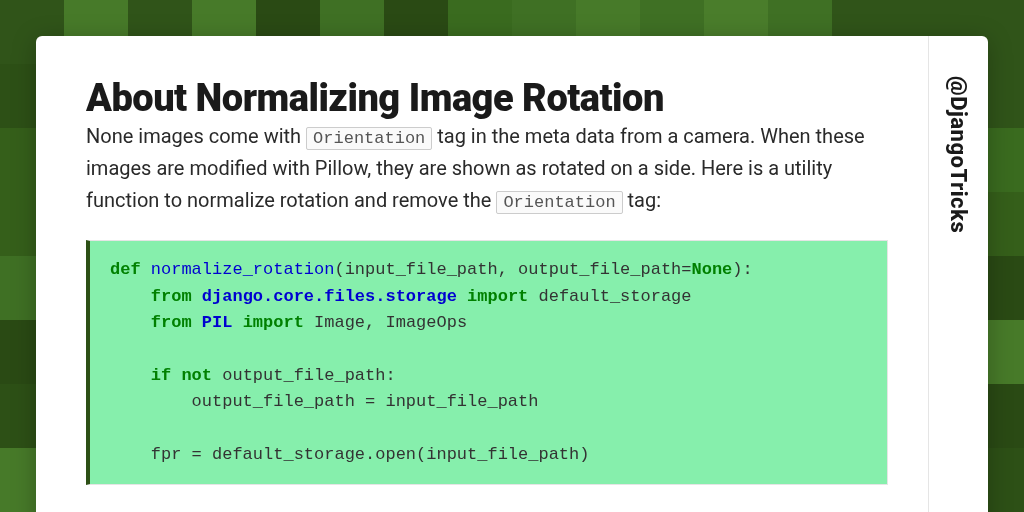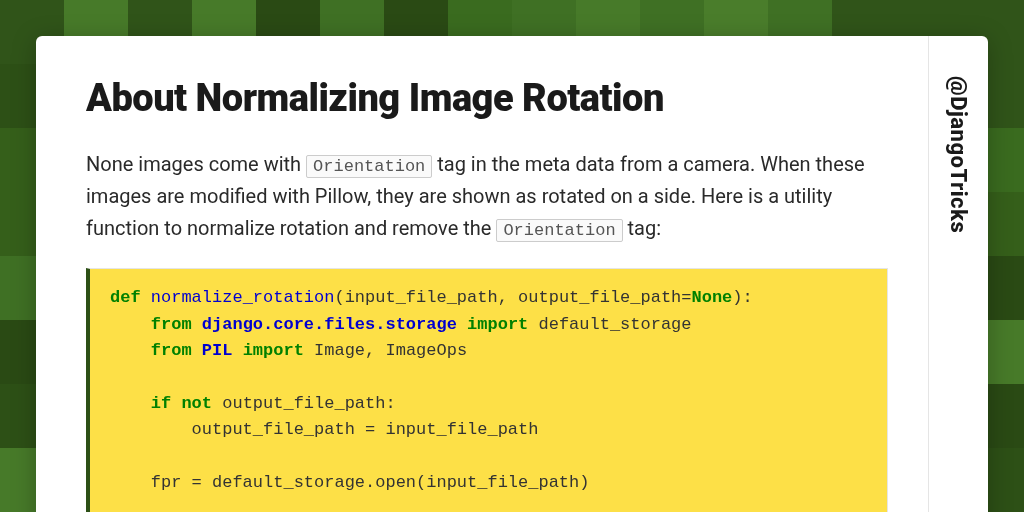--- a/index.html
+++ b/index.html
@@ -45,42 +45,41 @@
     font-weight: 800;
     font-size: 22px;
     color: #1a1a1a;
     letter-spacing: 0.5px;
   }
   h1.title {
     font-size: 38px;
     font-weight: 900;
     color: #1a1a1a;
     letter-spacing: -0.5px;
-    margin-bottom: 28px;
   }
   p.intro {
     font-size: 20px;
     line-height: 1.6;
     color: #2a2a2a;
     margin-bottom: 24px;
   }
   code.inline {
     font-family: "SFMono-Regular", Consolas, "Liberation Mono", Menlo, monospace;
     font-size: 17px;
     color: #555;
     border: 1px solid #ccc;
     padding: 1px 6px;
     border-radius: 2px;
     background: #fafafa;
   }
   pre.codeblock {
     font-family: "SFMono-Regular", Consolas, "Liberation Mono", Menlo, monospace;
     font-size: 17px;
     line-height: 1.55;
-    background: #fde047;
+    background: #86efac;
     border: 1px solid #e5e5e5;
     border-left: 4px solid #2d5016;
     padding: 16px 20px;
     color: #333;
     white-space: pre;
     overflow: hidden;
   }
   .kw { color: #008000; font-weight: 700; }
   .fn { color: #0000d0; }
   .mod { color: #0000d0; font-weight: 700; }

